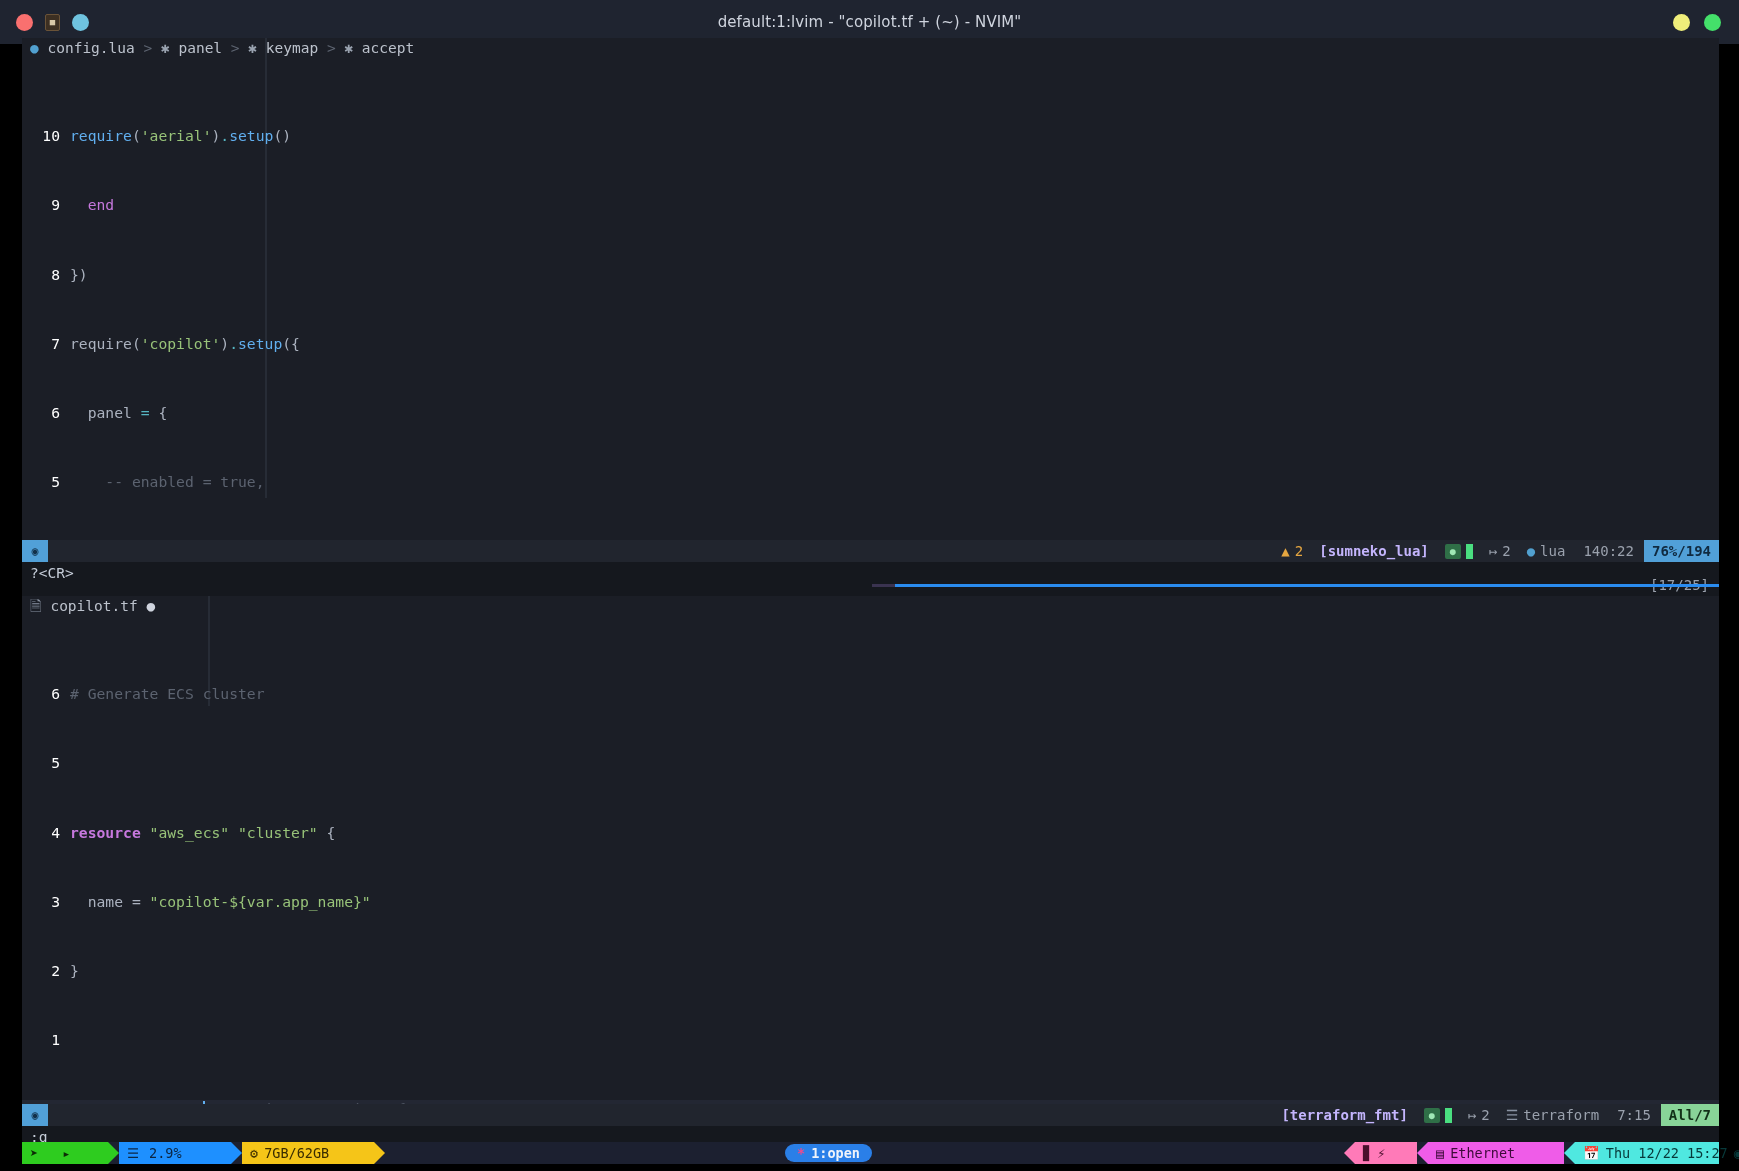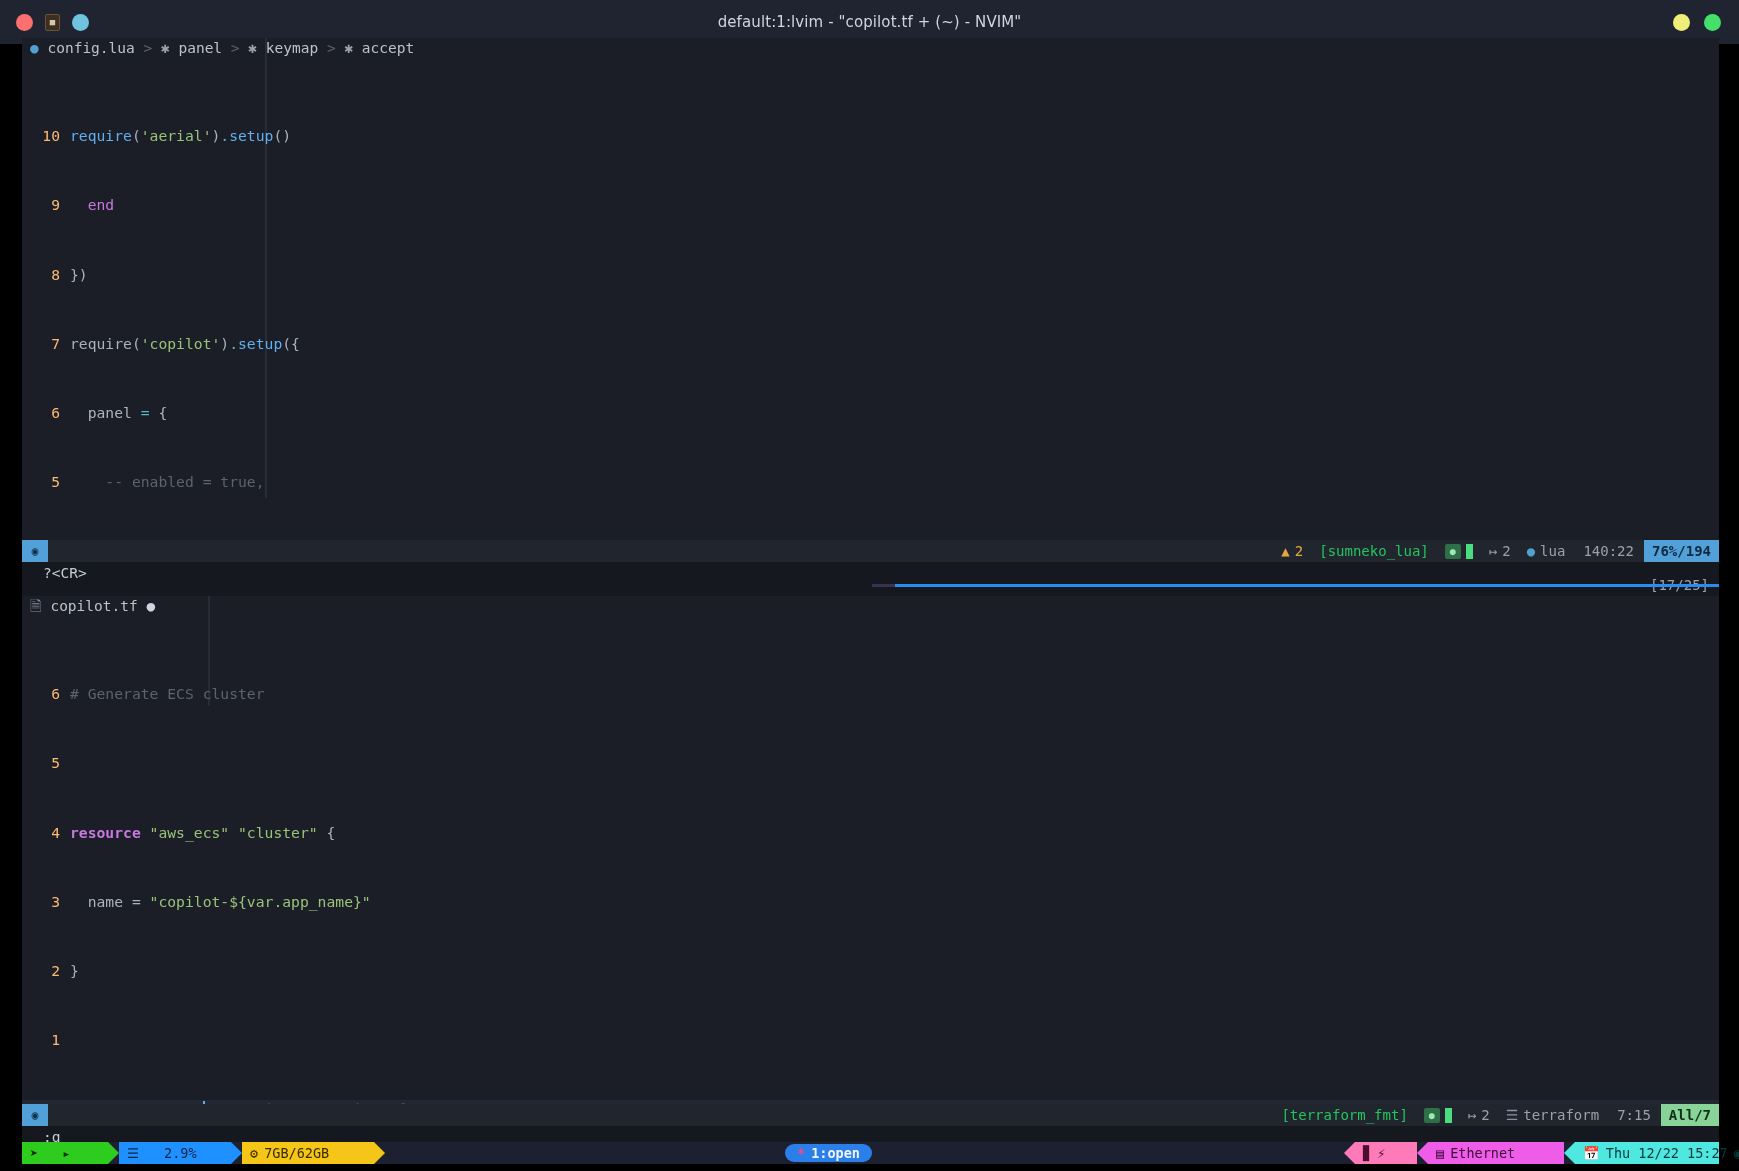--- a/index.html
+++ b/index.html
@@ -55,21 +55,21 @@
     background: #1b1e26;
   }
   .wb-lua-icon { color: #51a0cf; }
   .wb-sep { color: #5c6370; }
   .wb-wrench { color: #9aa3b0; }
   .wb-name { color: #bcc2cc; }
 
   .code { font-size: 14.7px; line-height: 17.3px; white-space: pre; }
   .ln {
     display: inline-block; width: 48px; text-align: right;
-    color: #fdba74; padding-right: 10px;
+    color: #ffffff; padding-right: 10px;
   }
   .ln.cur { color: #c5ccd8; font-weight: bold; }
   .row { position: relative; height: 17.3px; }
   .row.cursorline { background: #232733; }
   .row .txt { display: inline; }
 
   
   .c-cmt  { color: #5c6370; }
   .c-fn   { color: #61afef; }
   .c-str  { color: #98c379; }
@@ -102,31 +102,31 @@
   .sl-top { top: 502px; }
   .sl-bottom { top: 1066px; }
   .sl-mode {
     width: 26px; height: 22px; background: #51a0d8;
     display: flex; align-items: center; justify-content: center;
     color: #12304a; font-size: 12px;
   }
   .sl-spacer { flex: 1; }
   .sl-item { padding: 0 8px; display: flex; align-items: center; gap: 5px; white-space: nowrap; }
   .sl-warn { color: #e5a640; }
-  .sl-lsp { color: #22c55e; font-weight: normal; }
+  .sl-lsp { color: #c4b5fd; font-weight: bold; }
   .sl-git { display:inline-flex; align-items:center; }
   .gitbox { width: 16px; height: 15px; background: #2f6f47; border-radius:2px; display:inline-flex; align-items:center; justify-content:center; color:#9fe8b5; font-size:10px;}
   .gitbar { width: 7px; height: 15px; background: #4ade80; }
   .sl-pct { background: #51a0d8; color: #102a40; padding: 0 8px; height: 22px; display:flex; align-items:center; font-weight: 600;}
   .sl-pct.green { background: #88d498; color: #123018; }
   .sl-pos { padding: 0 10px; }
 
   .cmdline {
     position: absolute; left: 0; width: 1697px; height: 22px;
-    font-size: 14.5px; color: #c5ccd8; padding-left: 21px; line-height: 22px;
+    font-size: 14.5px; color: #c5ccd8; padding-left: 8px; line-height: 22px;
     background: #15181e;
   }
   .cmd-top { top: 524px; }
   .cmd-right {
     position: absolute; right: 10px; top: 12px; color: #9aa1ad; font-size: 14px;
   }
   .splitline {
     position: absolute; left: 873px; top: 546px; width: 824px; height: 3px;
     background: #2a8cf0;
   }
@@ -345,21 +345,21 @@
   <div class="tmux">
 
     <div class="seg" style="left:0; width:86px; background:#2ecc1f; color:#0c2a06;">
       <span>➤</span>
       <span style="margin-left:18px">▸</span>
     </div>
     <div class="arrow-r" style="left:86px; border-left:11px solid #2ecc1f;"></div>
 
     <div class="seg" style="left:97px; width:112px; background:#1e90ff; color:#0b2440;">
       <span>☰</span>
-      <span style="margin-left:19px">2.9%</span>
+      <span style="margin-left:4px">2.9%</span>
     </div>
     <div class="arrow-r" style="left:209px; border-left:11px solid #1e90ff;"></div>
 
     <div class="seg" style="left:220px; width:132px; background:#f5c518; color:#3a2c00;">
       <span>⚙</span>
       <span>7GB/62GB</span>
     </div>
     <div class="arrow-r" style="left:352px; border-left:11px solid #f5c518;"></div>
 
     <div class="tab-pill" style="left:763px;">

